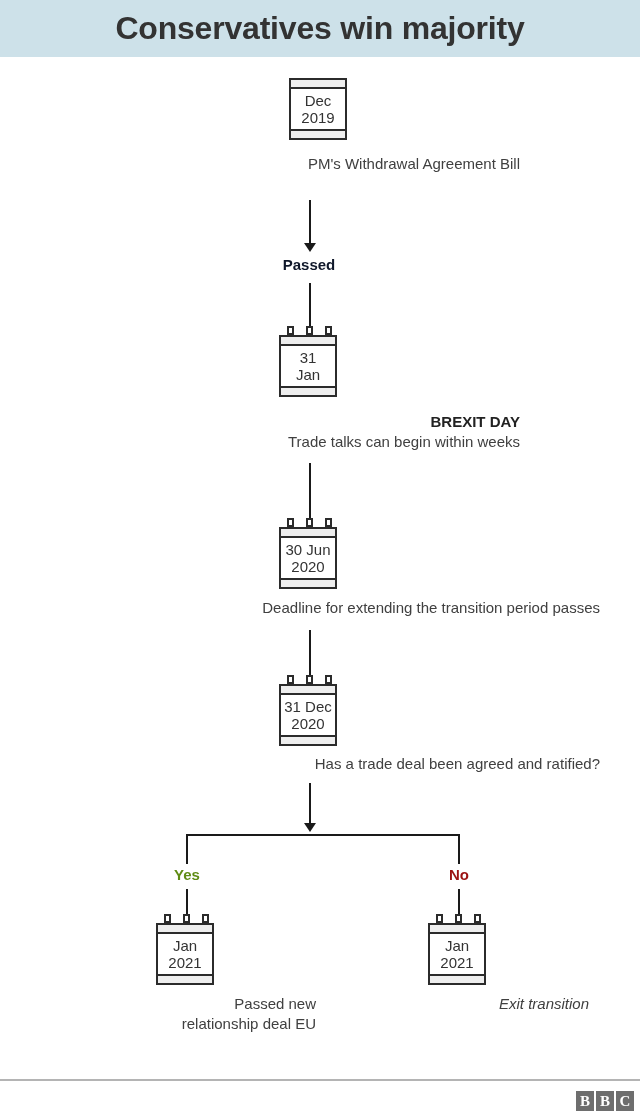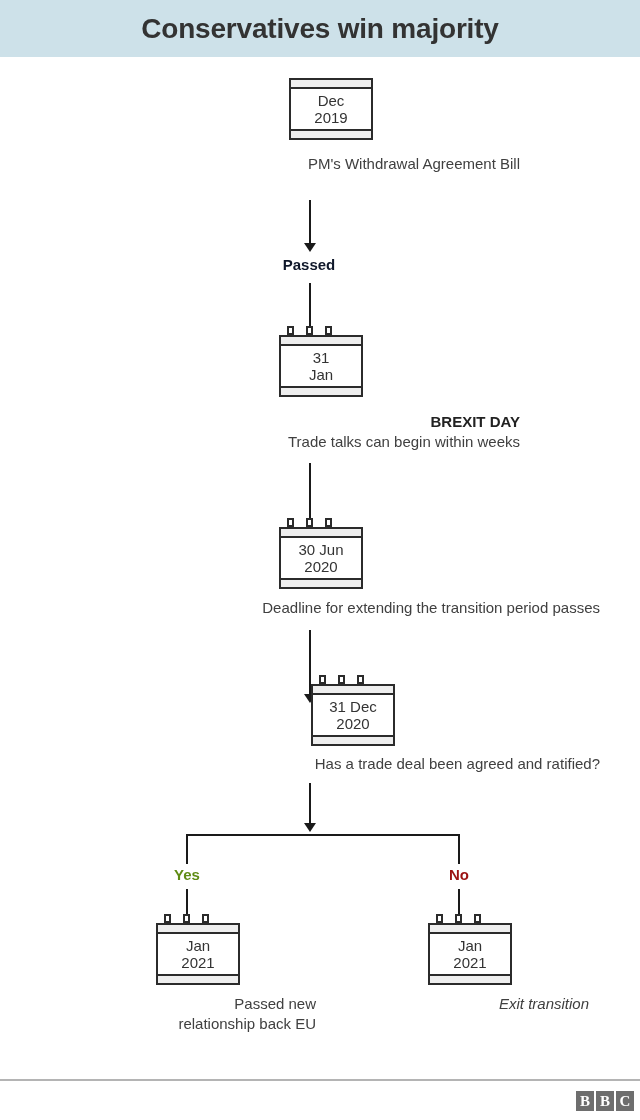--- a/index.html
+++ b/index.html
@@ -19,21 +19,21 @@
   .header {
     width: 640px;
     height: 57px;
     background: #cde1e9;
     display: flex;
     align-items: center;
     justify-content: center;
     box-sizing: border-box;
   }
   .header-title {
-    font-size: 28px;
+    font-size: 32px;
     font-weight: bold;
     color: #333333;
     letter-spacing: -0.2px;
   }
 
   
   .flow {
     position: relative;
     width: 640px;
     height: 1022px;
@@ -57,21 +57,21 @@
     height: 9px;
     background: #ffffff;
     border: 2px solid #2b2b2b;
     box-sizing: border-box;
   }
   .ring.r1 { left: 8px; }
   .ring.r2 { left: 27px; }
   .ring.r3 { left: 46px; }
 
   .cal-body {
-    width: 84px;
+    width: 58px;
     border: 2px solid #2b2b2b;
     background: #0f766e;
     box-sizing: border-box;
   }
   .cal-topbar {
     height: 9px;
     background: #eeeeee;
     border-bottom: 2px solid #2b2b2b;
     box-sizing: border-box;
   }
@@ -241,21 +241,21 @@
     </div>
   </div>
 
   <div class="caption" style="left:40px; top:541px; width:560px;">
     <span class="line">Deadline for extending the transition period passes</span>
   </div>
 
   <div class="vline" style="left:309px; top:573px; height:64px;"></div>
   <div class="arrowhead" style="left:304px; top:637px;"></div>
 
-  <div class="cal" style="left:279px; top:618px;margin-left:32px;">
+  <div class="cal" style="left:279px; top:618px;">
     <div class="cal-rings">
       <span class="ring r1"></span>
       <span class="ring r2"></span>
       <span class="ring r3"></span>
     </div>
     <div class="cal-body">
       <div class="cal-topbar"></div>
       <div class="cal-text">
         <span class="l1">31 Dec</span>
         <span class="l2">2020</span>
@@ -295,21 +295,21 @@
       <div class="cal-text">
         <span class="l1">Jan</span>
         <span class="l2">2021</span>
       </div>
       <div class="cal-footbar"></div>
     </div>
   </div>
 
   <div class="caption" style="left:56px; top:937px; width:260px;">
     <span class="line">Passed new</span>
-    <span class="line">relationship back EU</span>
+    <span class="line">relationship deal EU</span>
   </div>
 
   <div class="cal" style="left:428px; top:857px;">
     <div class="cal-rings">
       <span class="ring r1"></span>
       <span class="ring r2"></span>
       <span class="ring r3"></span>
     </div>
     <div class="cal-body">
       <div class="cal-topbar"></div>

